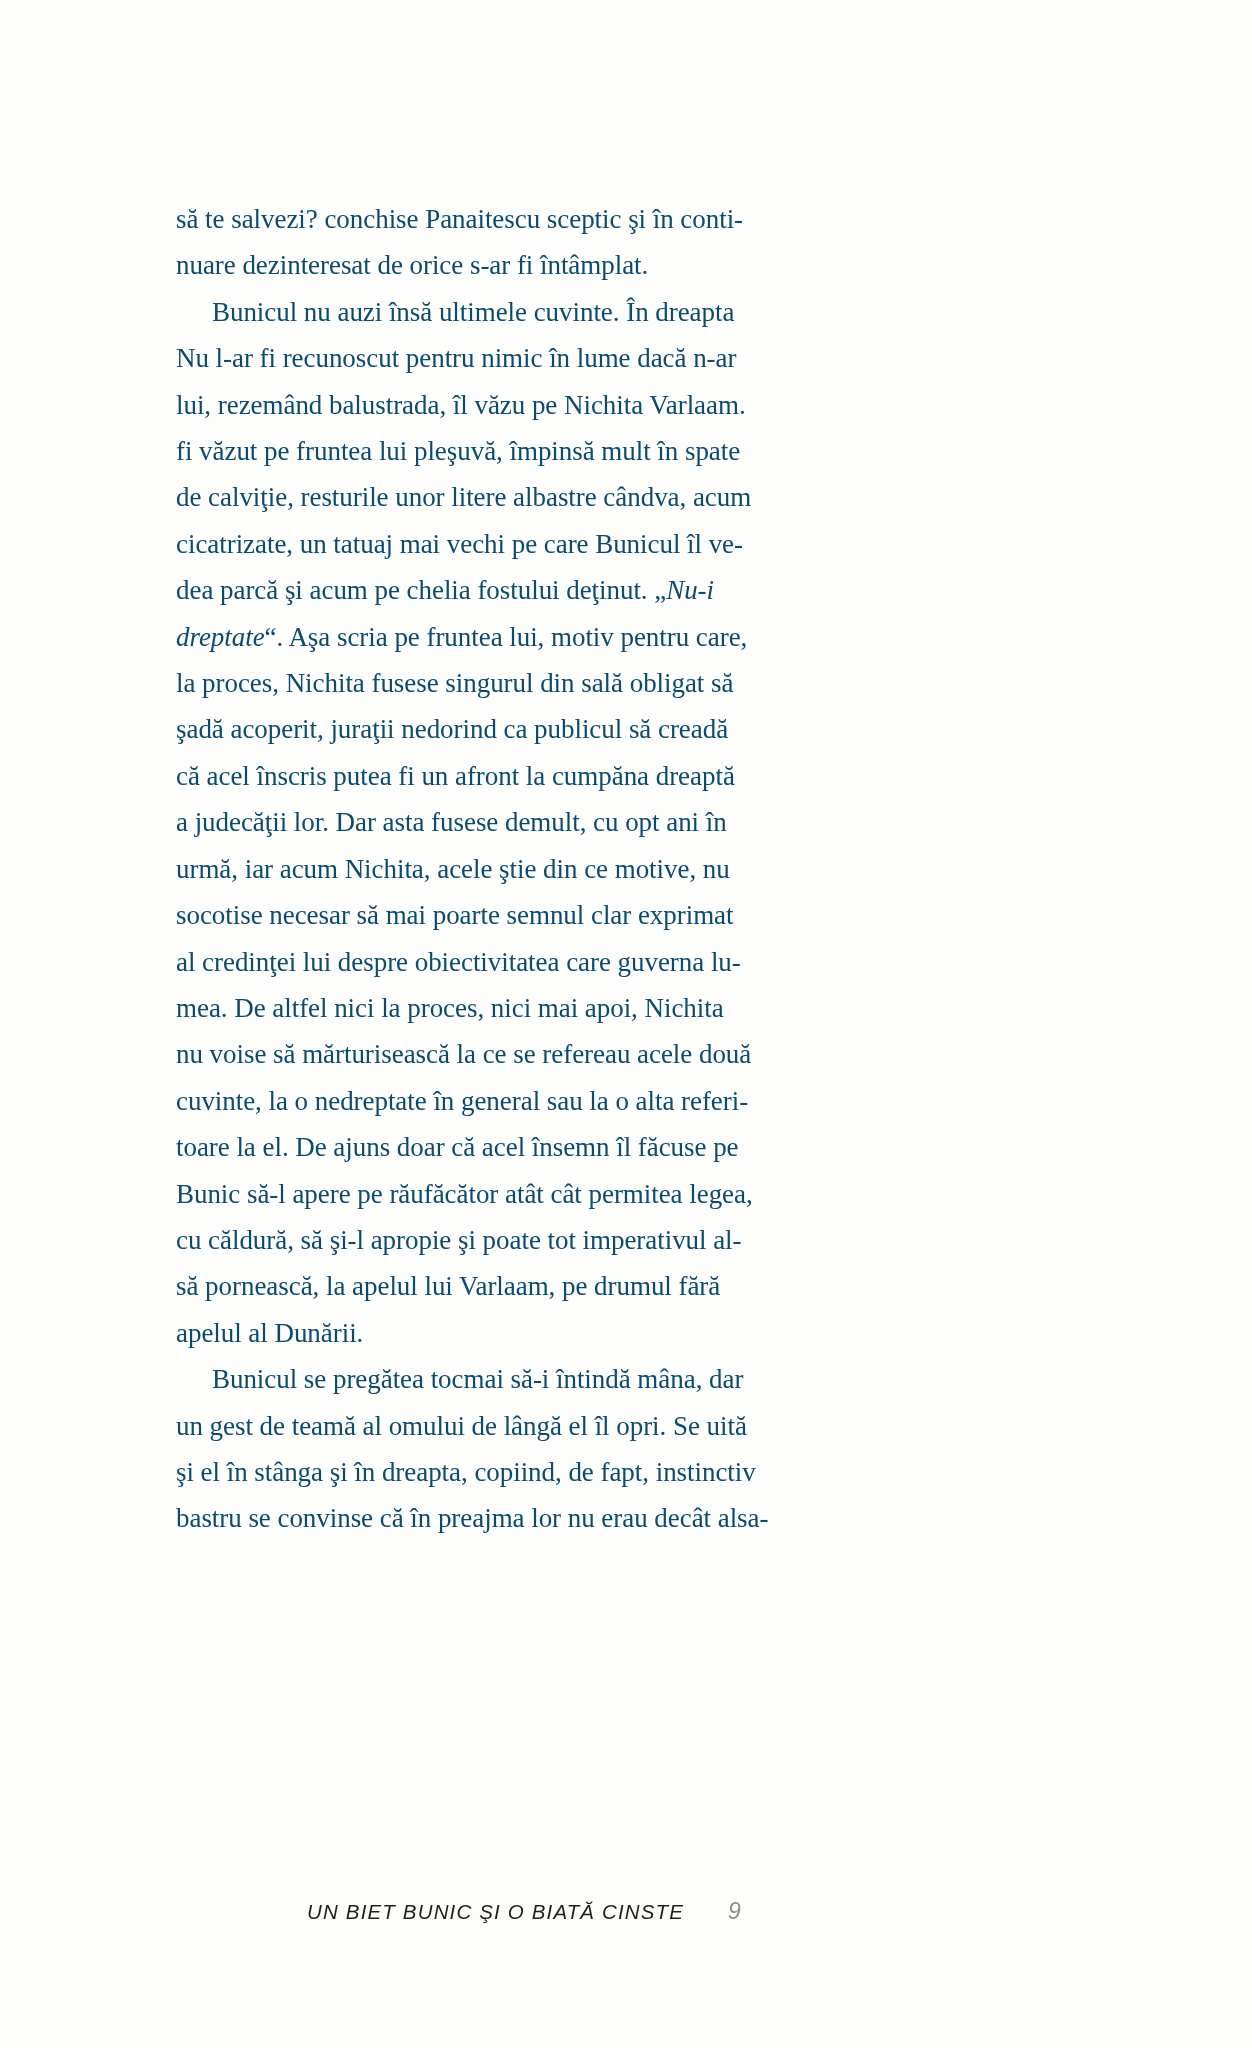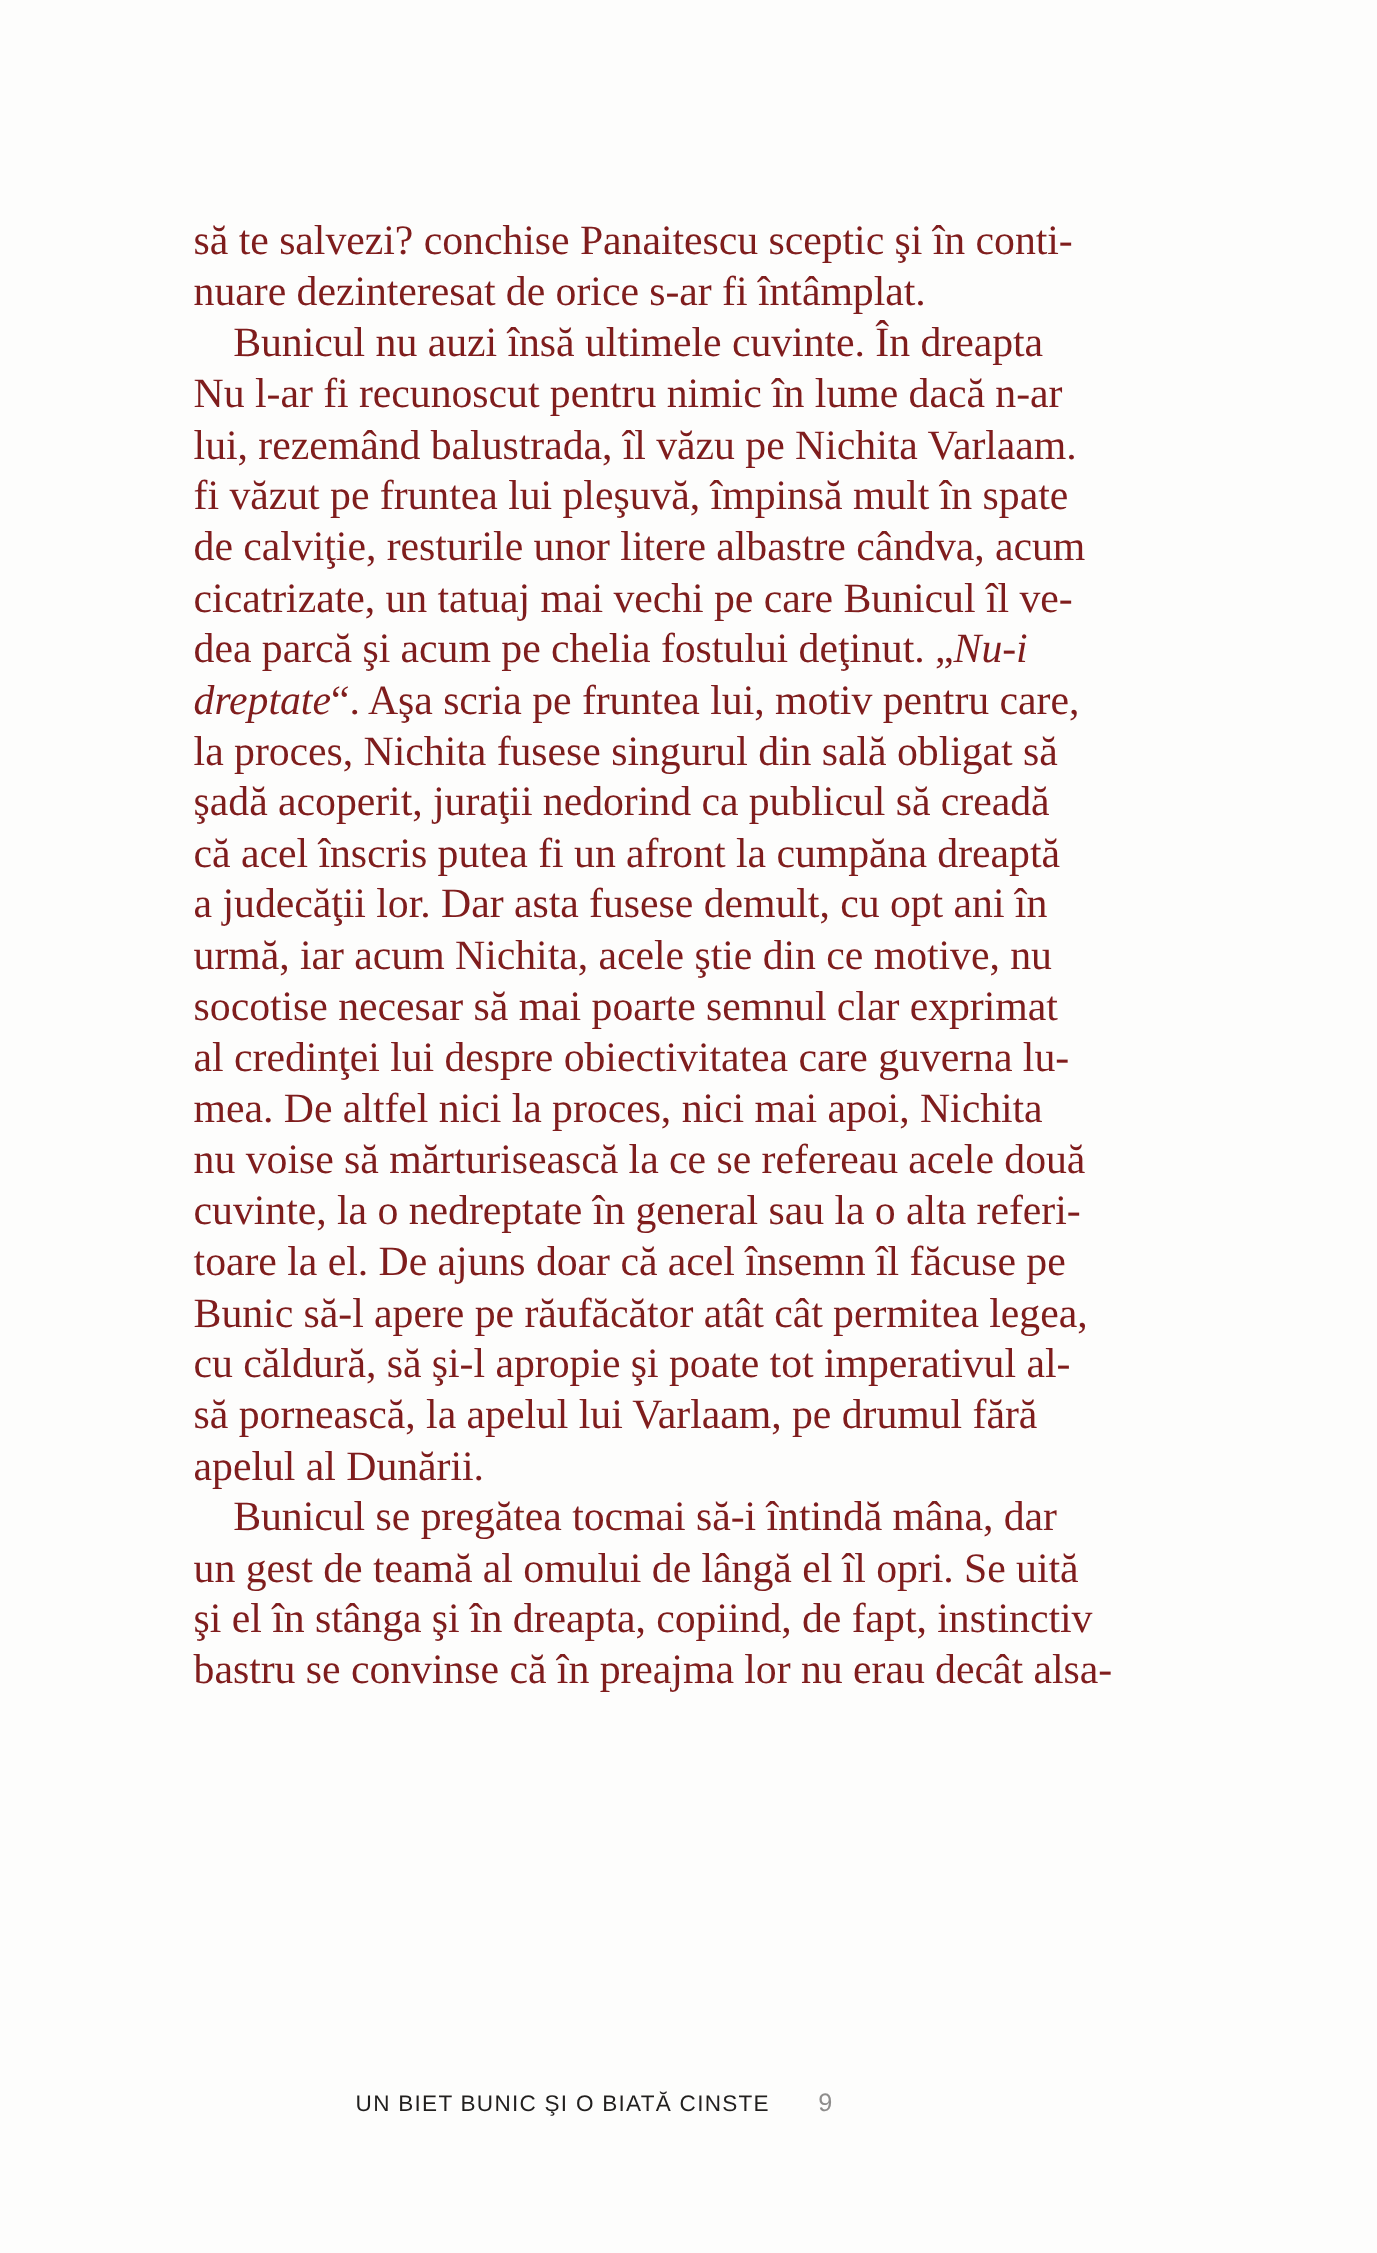--- a/index.html
+++ b/index.html
@@ -21,42 +21,43 @@
     height: 2048px;
     background: #fdfdfc;
   }
   .text-block {
     position: absolute;
     left: 176px;
     top: 196px;
     width: 712px;
   }
   .line {
-    font-size: 38px;
+    font-size: 27px;
     line-height: 46.4px;
-    color: #7f1d1d;
+    color: #0c4a6e;
     white-space: pre;
     letter-spacing: -0.05px;
     font-weight: 400;
   }
   .line.indent {
     text-indent: 0;
     padding-left: 36px;
   }
   .ital {
     font-style: italic;
   }
   .footer {
     position: absolute;
-    left: 184px;
+    left: 168px;
     top: 1898px;
     width: 712px;
     display: flex;
     align-items: baseline;
     justify-content: center;
+    font-style: italic;
   }
   .running-head {
     font-family: "Liberation Sans", "DejaVu Sans", sans-serif;
     font-size: 20.5px;
     letter-spacing: 1.15px;
     color: #211f1e;
     font-weight: 400;
   }
   .page-number {
     font-family: "Liberation Sans", "DejaVu Sans", sans-serif;

